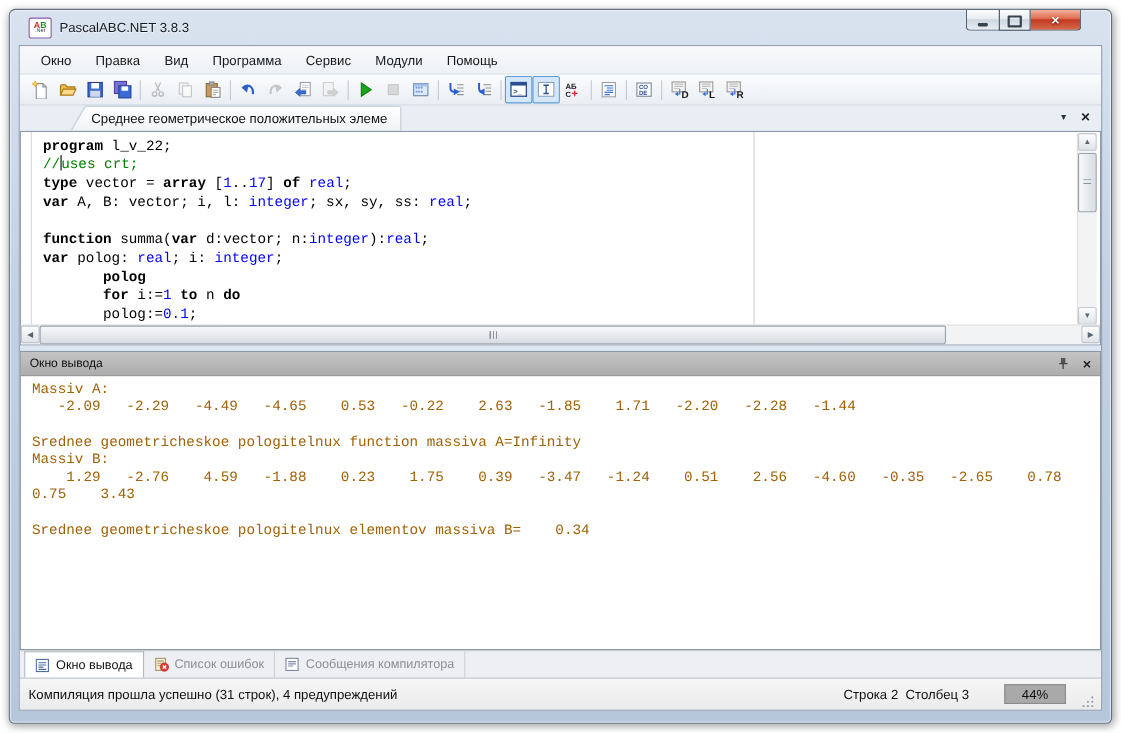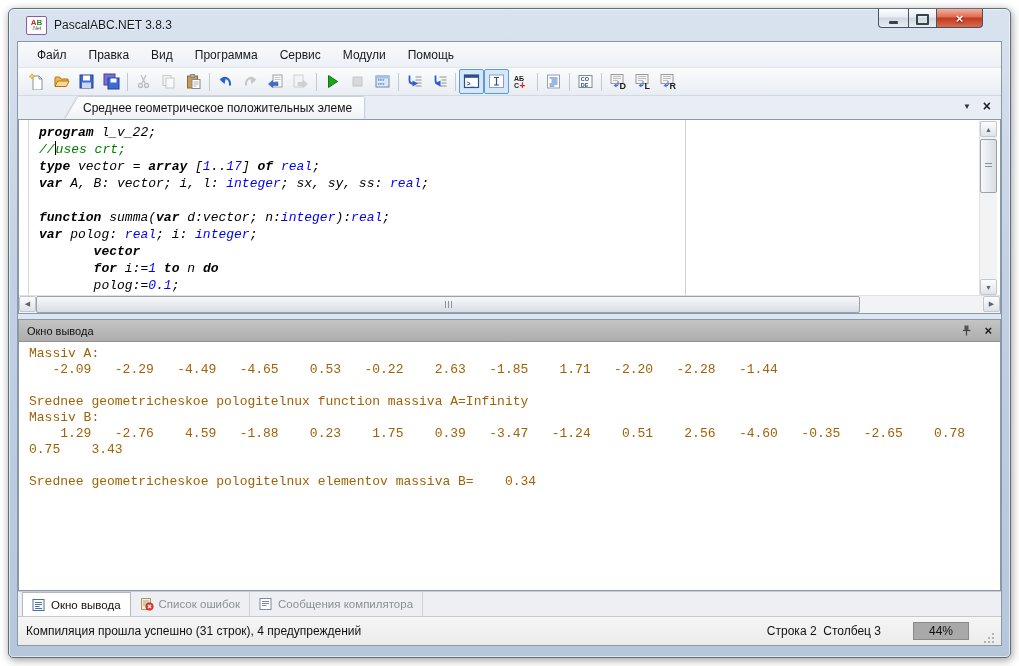--- a/index.html
+++ b/index.html
@@ -53,21 +53,21 @@
   .tabstrip-controls{position:absolute;right:10px;top:4px;display:flex;align-items:center;gap:12px;}
   .tab-drop{font-size:8px;color:#333;}
   .tab-close{font-size:14px;font-weight:bold;color:#222;line-height:12px;}
 
   
   .editor-panel{position:relative;height:195px;background:#fff;border:1px solid #8b98a8;box-sizing:border-box;flex:0 0 auto;}
   .code-area{position:absolute;left:0;top:0;right:20px;bottom:17px;overflow:hidden;
     font-family:"Liberation Mono","DejaVu Sans Mono",monospace;font-size:13px;line-height:17px;
     padding:4px 0 0 20px;box-sizing:border-box;}
   .code-area::before{content:"";position:absolute;left:9px;top:0;bottom:0;width:1px;background:#d8d8d8;}
-  .code-line{white-space:pre;height:17px;font-style:italic;}
+  .code-line{white-space:pre;height:17px;}
   .tok-kw{color:#000;font-weight:bold;}
   .tok-pl{color:#000;}
   .tok-cm{color:#008000;}
   .tok-ty{color:#0000ff;}
   .tok-num{color:#0000ff;}
   .caret{display:inline-block;width:0;height:14px;border-left:1.5px solid #000;vertical-align:-2px;}
   .editor-divider{position:absolute;left:666px;top:0;bottom:17px;width:1px;background:#cfcfcf;}
 
   .vscroll{position:absolute;top:1px;right:3px;bottom:18px;width:17px;background:#f2f3f5;border-left:1px solid #e0e0e0;}
   .sb-arrow{position:absolute;left:0;width:17px;height:16px;display:flex;align-items:center;justify-content:center;
@@ -131,21 +131,21 @@
           </div>
       <div class="wbtn close">
             <span class="glyph-x">×</span>
           </div>
     </div>
   </div>
 
   <div class="client">
 
     <div class="menubar">
-      <span class="menu-item">Файл</span>
+      <span class="menu-item">Окно</span>
       <span class="menu-item">Правка</span>
       <span class="menu-item">Вид</span>
       <span class="menu-item">Программа</span>
       <span class="menu-item">Сервис</span>
       <span class="menu-item">Модули</span>
       <span class="menu-item">Помощь</span>
     </div>
 
     <div class="toolbar">
       <div class="tb-btn">
@@ -336,21 +336,21 @@
 
     <div class="editor-panel">
       <div class="code-area">
             <div class="code-line"><span class="tok-kw">program</span><span class="tok-pl"> l_v_22;</span></div>
             <div class="code-line"><span class="tok-cm">//</span><span class="caret"></span><span class="tok-cm">uses crt;</span></div>
             <div class="code-line"><span class="tok-kw">type</span><span class="tok-pl"> vector = </span><span class="tok-kw">array</span><span class="tok-pl"> [</span><span class="tok-num">1</span><span class="tok-pl">..</span><span class="tok-num">17</span><span class="tok-pl">] </span><span class="tok-kw">of</span><span class="tok-pl"> </span><span class="tok-ty">real</span><span class="tok-pl">;</span></div>
             <div class="code-line"><span class="tok-kw">var</span><span class="tok-pl"> A, B: vector; i, l: </span><span class="tok-ty">integer</span><span class="tok-pl">; sx, sy, ss: </span><span class="tok-ty">real</span><span class="tok-pl">;</span></div>
             <div class="code-line">&nbsp;</div>
             <div class="code-line"><span class="tok-kw">function</span><span class="tok-pl"> summa(</span><span class="tok-kw">var</span><span class="tok-pl"> d:vector; n:</span><span class="tok-ty">integer</span><span class="tok-pl">):</span><span class="tok-ty">real</span><span class="tok-pl">;</span></div>
             <div class="code-line"><span class="tok-kw">var</span><span class="tok-pl"> polog: </span><span class="tok-ty">real</span><span class="tok-pl">; i: </span><span class="tok-ty">integer</span><span class="tok-pl">;</span></div>
-            <div class="code-line"><span class="tok-pl">       </span><span class="tok-kw">vector</span></div>
+            <div class="code-line"><span class="tok-pl">       </span><span class="tok-kw">polog</span></div>
             <div class="code-line"><span class="tok-pl">       </span><span class="tok-kw">for</span><span class="tok-pl"> i:=</span><span class="tok-num">1</span><span class="tok-pl"> </span><span class="tok-kw">to</span><span class="tok-pl"> n </span><span class="tok-kw">do</span></div>
             <div class="code-line"><span class="tok-pl">       polog:=</span><span class="tok-num">0.1</span><span class="tok-pl">;</span></div>
           </div>
       <div class="editor-divider"></div>
       <div class="vscroll">
         <div class="sb-arrow up">▲</div>
         <div class="v-thumb"></div>
         <div class="sb-arrow down">▼</div>
       </div>
       <div class="hscroll">

